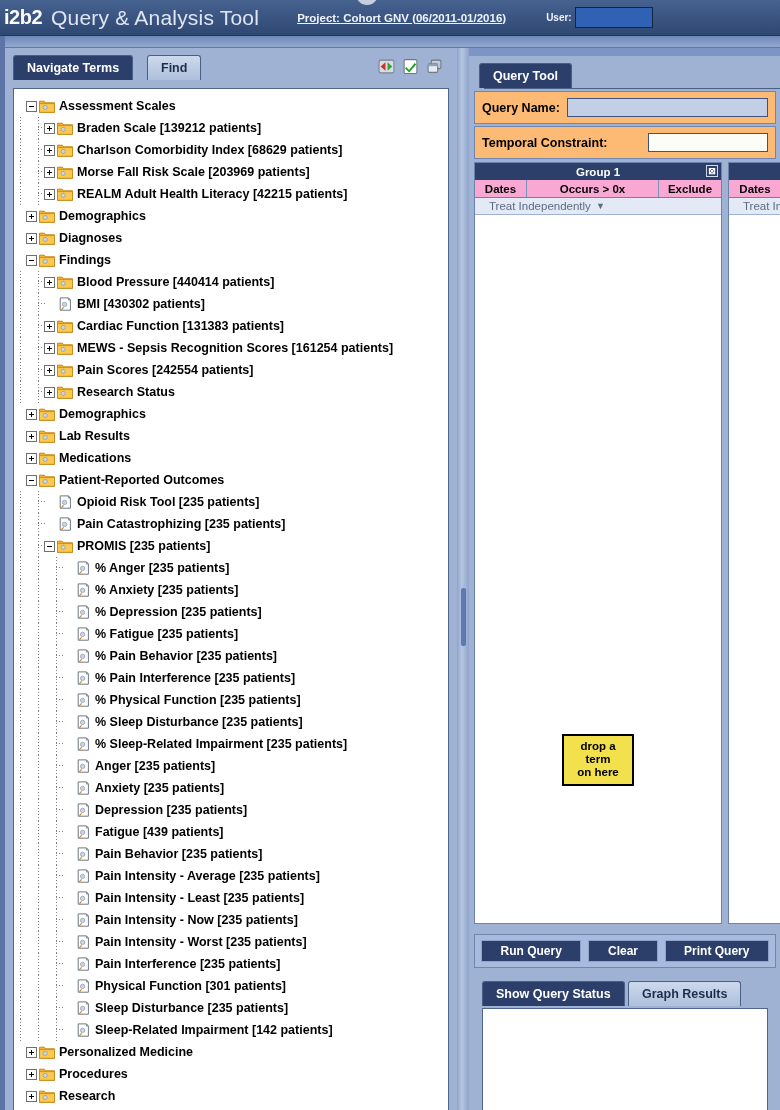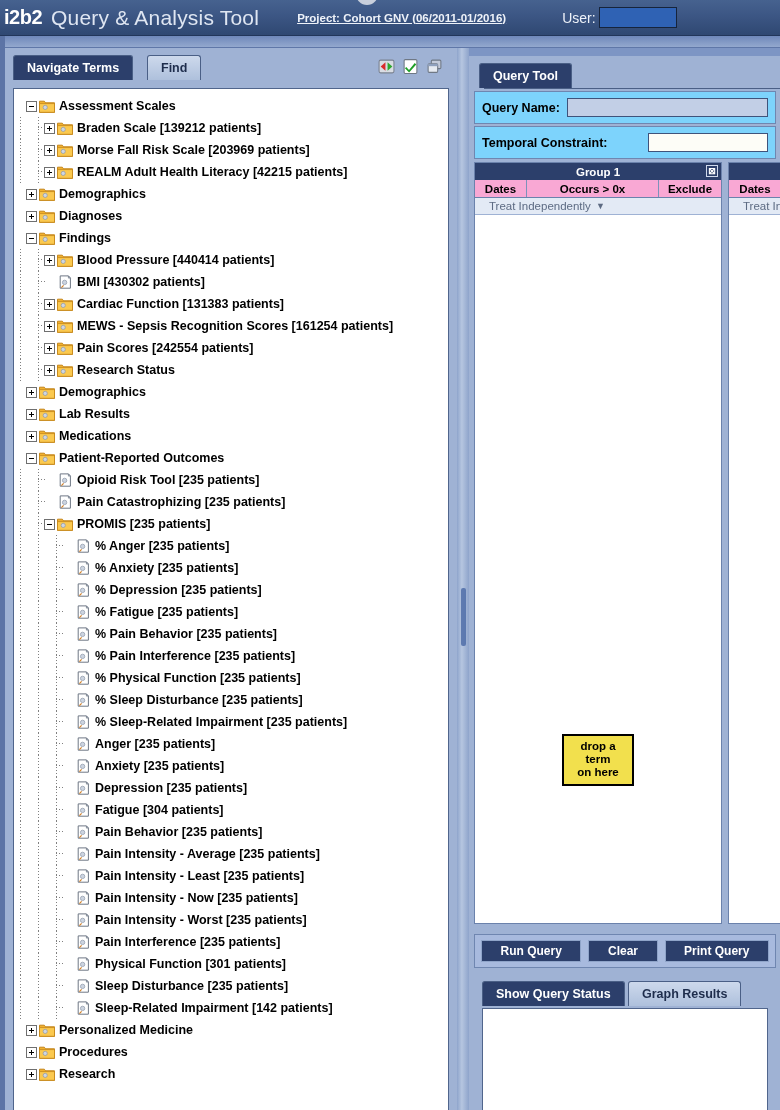--- a/index.html
+++ b/index.html
@@ -28,21 +28,21 @@
   .apptitle {
     font-size: 21px; color: #dfe6f2; margin-left: 9px; font-weight: normal;
     letter-spacing: 0.2px;
   }
   .proj {
     font-size: 11.5px; color: #eef2f9; font-weight: bold; margin-left: 38px;
     white-space: nowrap;
     text-decoration: underline;
   }
   .userlabel {
-    font-size: 14px; color: #eef2f9; font-weight: normal; margin-left: 56px;
+    font-size: 10px; color: #eef2f9; font-weight: bold; margin-left: 40px;
   }
   .userbox {
     width: 78px; height: 21px; margin-left: 3px;
     background: #2f62b4; border: 1px solid #16243c;
   }
   .titlebar-notch {
     position: absolute; left: 356px; top: -9px; width: 22px; height: 14px;
     background: #dfe3ea; border-radius: 0 0 11px 11px; opacity: .85;
   }
 
@@ -144,21 +144,21 @@
     position: absolute; left: 469px; top: 56px; width: 311px; height: 1062px;
     background: #9fb2d4;
   }
   .qt-tabstrip { position: relative; height: 26px; margin: 7px 0 0 10px; }
   .qtline {
     position: absolute; left: 5px; right: 0; height: 1px; bottom: 0;
     background: #4a5f86;
   }
   .panelband {
     margin: 2px 4px 0 5px;
-    background: #7dd3fc;
+    background: #fdba74;
     border: 1px solid #6f86b0;
     padding: 6px 7px;
     display: flex; align-items: center; gap: 7px;
   }
   .flabel { font-size: 12.5px; font-weight: bold; color: #000; white-space: nowrap; }
   .finput {
     flex: 1 1 auto; height: 19px;
     background: #c2cfe6; border: 1px solid #3f537b;
   }
   .tc-row { justify-content: space-between; }
@@ -316,20 +316,34 @@
               <div class="guide" style="left: 2px;"></div>
               <div class="elbow" style="left: 20px;"></div>
               <div class="guide" style="left: 20px;"></div>
             </div>
             <span class="toggle plus"></span>
             <span class="ico"><svg viewBox="0 0 16 14" width="16" height="14">
                 <path d="M0.5 2.2 H5.3 L6.6 3.8 H15.5 V13.3 H0.5 Z" fill="#f2b12e" stroke="#c4851a" stroke-width="1"></path>
                 <path d="M0.5 4.6 H15.5 V13.3 H0.5 Z" fill="#fbc94f" stroke="#c4851a" stroke-width="0.8"></path>
                 <circle cx="6.2" cy="8.4" r="2.1" fill="#cfd6e2" stroke="#8d97a8" stroke-width="0.7"></circle>
               </svg></span>
+            <span class="lbl">Charlson Comorbidity Index [68629 patients]</span>
+          </div>
+          <div class="node">
+            <div class="guides" style="width: 26px;">
+              <div class="guide" style="left: 2px;"></div>
+              <div class="elbow" style="left: 20px;"></div>
+              <div class="guide" style="left: 20px;"></div>
+            </div>
+            <span class="toggle plus"></span>
+            <span class="ico"><svg viewBox="0 0 16 14" width="16" height="14">
+                <path d="M0.5 2.2 H5.3 L6.6 3.8 H15.5 V13.3 H0.5 Z" fill="#f2b12e" stroke="#c4851a" stroke-width="1"></path>
+                <path d="M0.5 4.6 H15.5 V13.3 H0.5 Z" fill="#fbc94f" stroke="#c4851a" stroke-width="0.8"></path>
+                <circle cx="6.2" cy="8.4" r="2.1" fill="#cfd6e2" stroke="#8d97a8" stroke-width="0.7"></circle>
+              </svg></span>
             <span class="lbl">Morse Fall Risk Scale [203969 patients]</span>
           </div>
           <div class="node">
             <div class="guides" style="width: 26px;">
               <div class="guide" style="left: 2px;"></div>
               <div class="elbow" style="left: 20px;"></div>
               <div class="guide" style="left: 20px;"></div>
             </div>
             <span class="toggle plus"></span>
             <span class="ico"><svg viewBox="0 0 16 14" width="16" height="14">
@@ -737,21 +751,21 @@
               <div class="elbow" style="left: 38px;"></div>
               <div class="guide" style="left: 38px;"></div>
             </div>
             <span class="toggle none"></span>
             <span class="ico"><svg viewBox="0 0 16 14" width="16" height="14">
                 <path d="M3.2 0.9 H11.4 L13.4 3.1 V13.2 H3.2 Z" fill="#ffffff" stroke="#6e7785" stroke-width="1"></path>
                 <path d="M11.4 0.9 V3.1 H13.4 Z" fill="#c8cfdb" stroke="#6e7785" stroke-width="0.7"></path>
                 <circle cx="7.6" cy="7.4" r="2.2" fill="#ccd4e0" stroke="#8d97a8" stroke-width="0.7"></circle>
                 <path d="M4.4 12.6 L6.6 10.3" stroke="#d07a1e" stroke-width="1.1"></path>
               </svg></span>
-            <span class="lbl">Fatigue [304 patients]</span>
+            <span class="lbl">Fatigue [439 patients]</span>
           </div>
           <div class="node leaf">
             <div class="guides" style="width: 44px;">
               <div class="guide" style="left: 2px;"></div>
               <div class="guide" style="left: 20px;"></div>
               <div class="elbow" style="left: 38px;"></div>
               <div class="guide" style="left: 38px;"></div>
             </div>
             <span class="toggle none"></span>
             <span class="ico"><svg viewBox="0 0 16 14" width="16" height="14">

